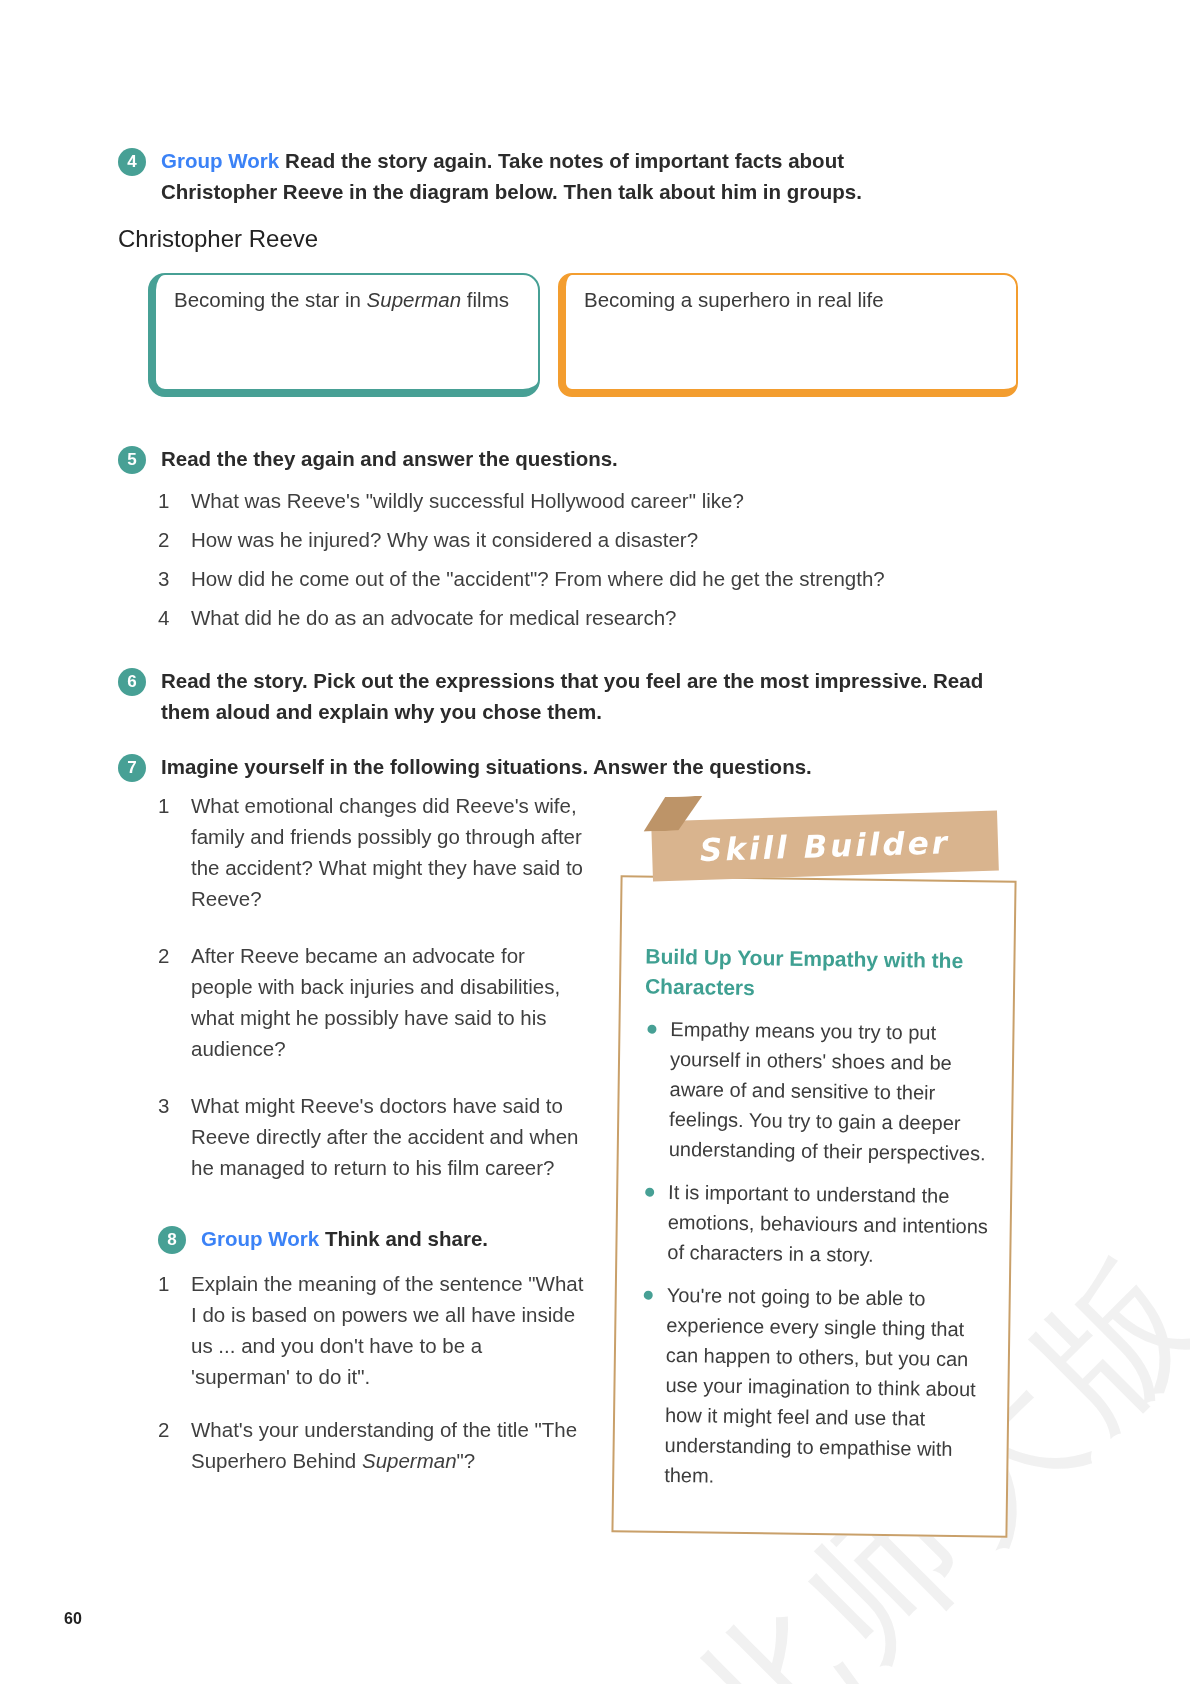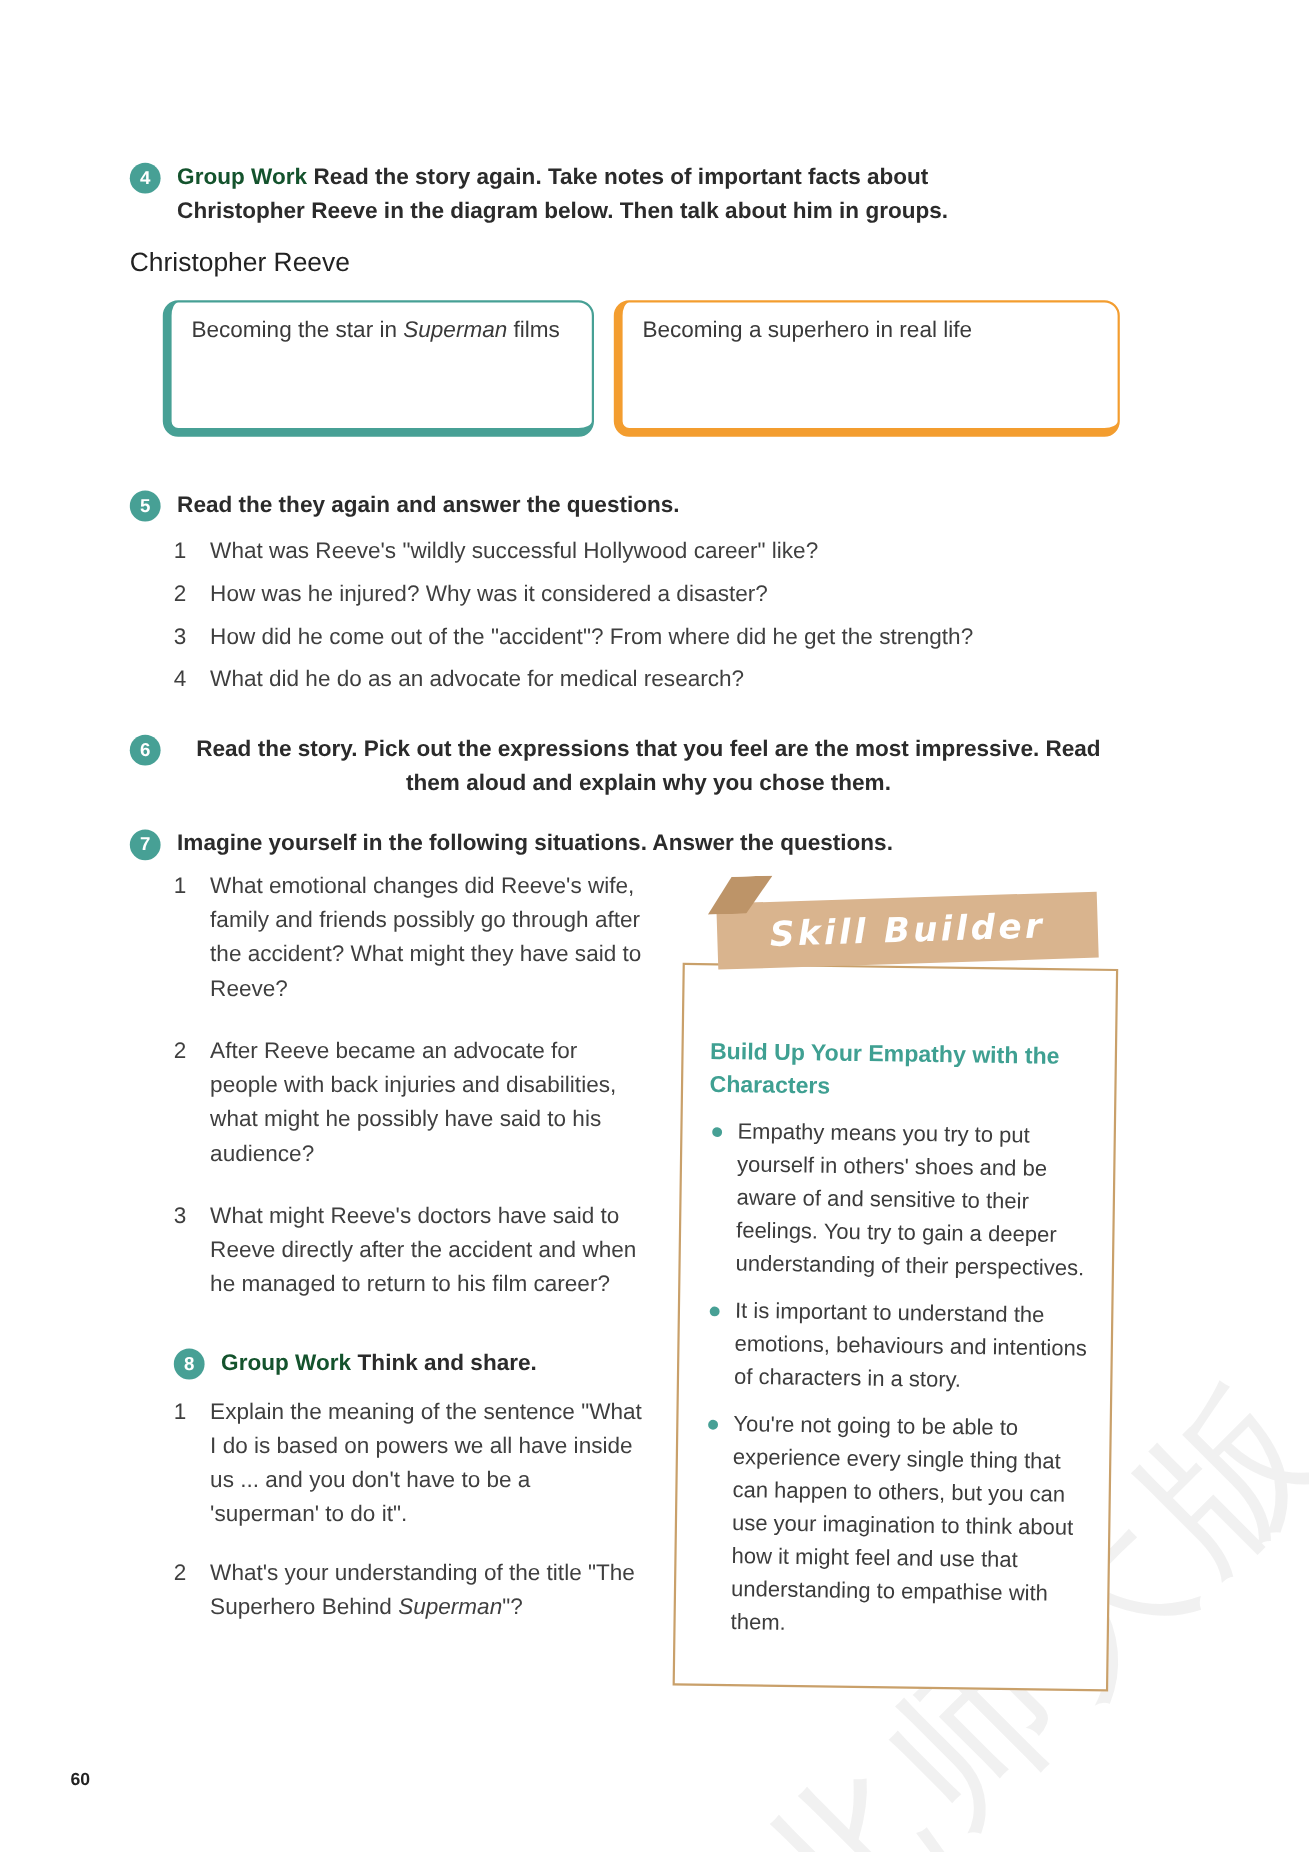--- a/index.html
+++ b/index.html
@@ -12,42 +12,42 @@
   .content { width:900px; position:relative; z-index:1; }
 
   
   .ex { display:flex; gap:15px; }
   .badge {
     width:28px; height:28px; border-radius:50%; background:#47a095; color:#fff;
     font-weight:bold; font-size:17px; display:flex; align-items:center; justify-content:center;
     flex-shrink:0; margin-top:3px;
   }
   .ex-title { margin:0; font-weight:bold; font-size:20.5px; line-height:31px; color:#2b2b2b; }
-  .tag { color:#14532d; margin-right:6px; }
+  .tag { color:#3b82f6; margin-right:6px; }
 
   
   .diagram-title { margin:18px 0 20px; font-size:24px; color:#222; font-weight:normal; }
   .dbox-row { display:flex; gap:18px; margin-left:30px; }
   .dbox {
     box-sizing:border-box; height:124px; background:#fff; border-radius:14px;
     border:2.5px solid; border-left-width:8px; border-bottom-width:8px;
     padding:13px 18px; font-size:20.5px; color:#3a3a3a;
   }
-  .dbox.teal   { width:407px; border-color:#47a095; }
+  .dbox.teal   { width:407px; border-color:#47a095;border-radius:17px; }
   .dbox.orange { width:478px; border-color:#f39d2f; }
 
   
   .q-list { list-style:none; margin:12px 0 0; padding:0 0 0 40px; }
   .q { display:flex; margin-top:9px; font-size:20.5px; line-height:30px; color:#3f3f3f; }
   .q-num { width:33px; flex-shrink:0; }
   .q-text { flex:1; }
 
   .ex5 { margin-top:46px; }
   .ex6 { margin-top:32px; }
-  .ex6 .ex-title { max-width:880px;text-align:center; }
+  .ex6 .ex-title { max-width:880px; }
   .ex7 { margin-top:24px; }
   .ex4 .ex-title { max-width:755px; }
 
   
   .two-col { display:flex; margin-top:8px; }
   .left-col { width:432px; margin-left:40px; }
   .left-col .q-list { padding-left:0; margin-top:0; }
   .left-col .q { margin-top:0; margin-bottom:26px; line-height:31px; }
   .ex8 { margin-top:40px; }
   .ex8-list { margin-top:14px !important; }

